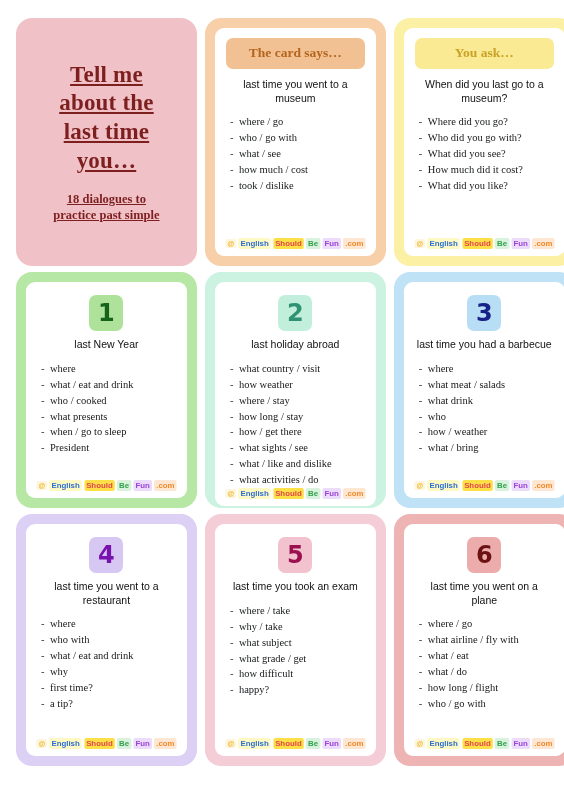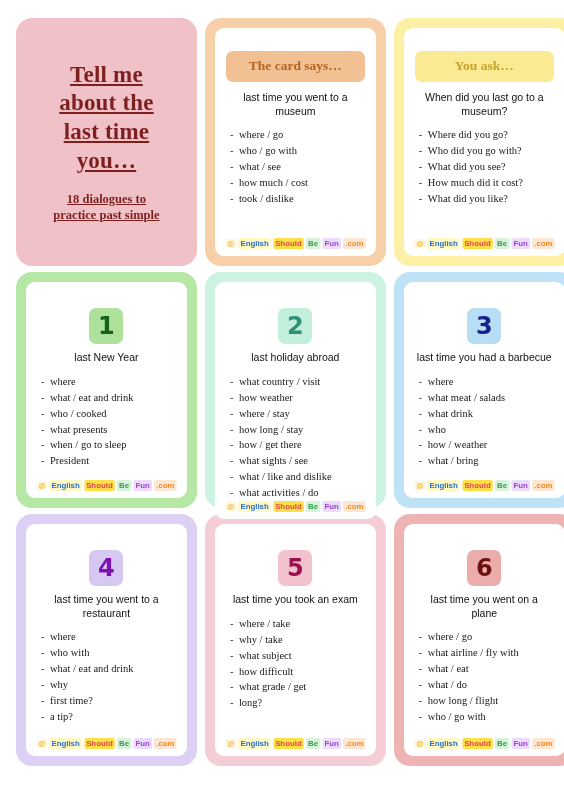--- a/index.html
+++ b/index.html
@@ -51,21 +51,21 @@
     font-size: 12.5px;
     line-height: 1.28;
     margin-top: 16px;
   }
 
   
   .panel {
     background: #ffffff;
     border-radius: 9px;
     flex: 1;
-    padding: 22px 9px 6px 9px;
+    padding: 9px 9px 6px 9px;
     display: flex;
     flex-direction: column;
     position: relative;
   }
 
   
   .pill {
     border-radius: 7px;
     text-align: center;
     font-size: 13.5px;
@@ -276,23 +276,23 @@
           </div>
         </div>
       </div><div class="card" style="background: rgb(244, 205, 215);">
         <div class="panel">
           <div class="badge" style="background: rgb(242, 195, 207); color: rgb(156, 16, 80);">5</div>
           <div class="heading tight">last time you took an exam</div>
           <ul class="prompts">
             <li>where / take</li>
             <li>why / take</li>
             <li>what subject</li>
+            <li>what grade / get</li>
             <li>how difficult</li>
-            <li>what grade / get</li>
-            <li>long?</li>
+            <li>happy?</li>
           </ul>
           <div class="logo">
             <span class="lg-at">@</span>
             <span class="lg-en">English</span>
             <span class="lg-sh">Should</span>
             <span class="lg-be">Be</span>
             <span class="lg-fu">Fun</span>
             <span class="lg-com">.com</span>
           </div>
         </div>

